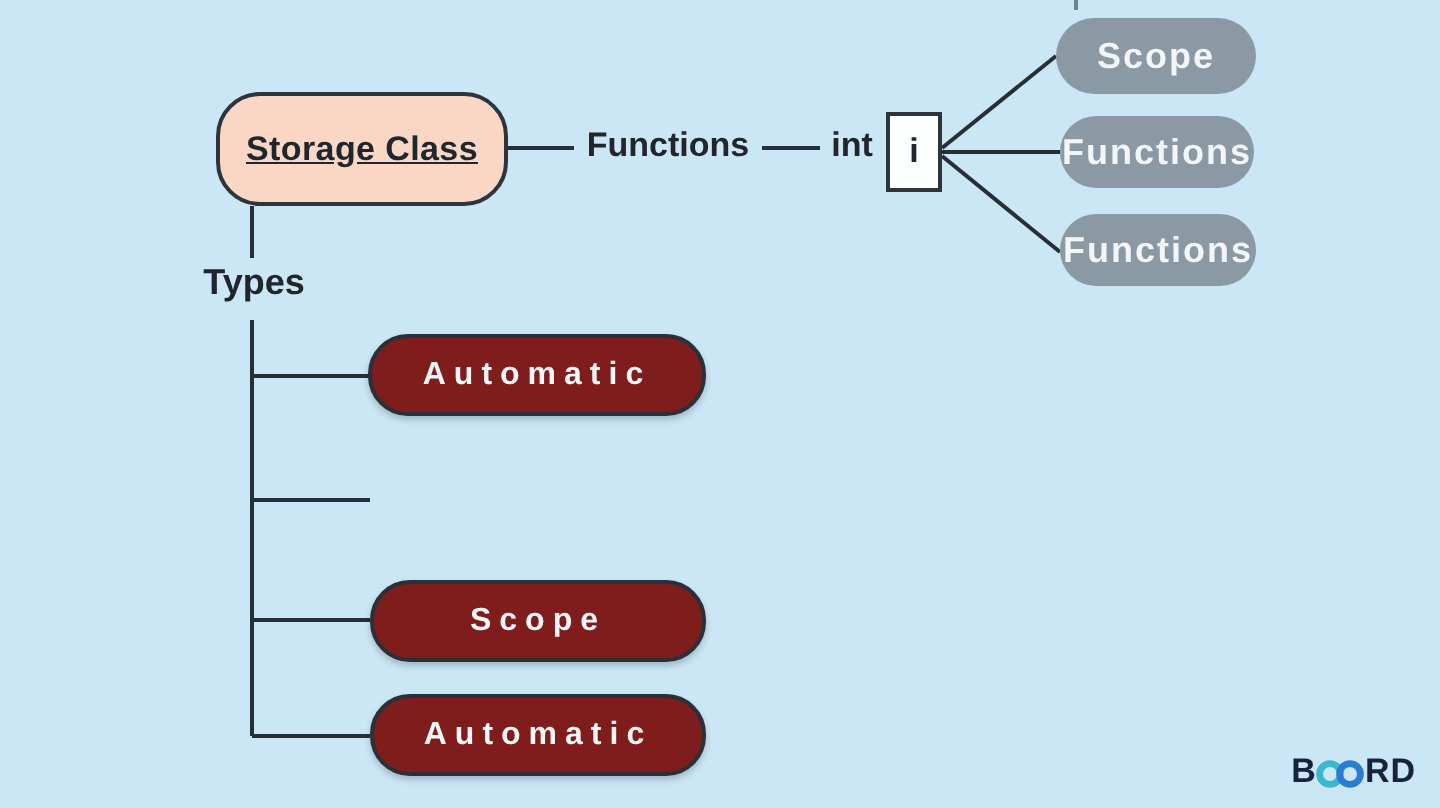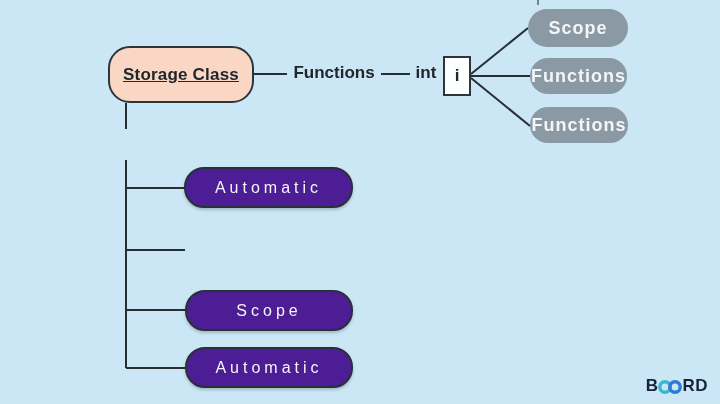--- a/index.html
+++ b/index.html
@@ -43,25 +43,25 @@
     border-radius:19px;
     color:#F3F6F8;
     font-weight:bold;font-size:18px;
     letter-spacing:1px;
   }
   .pill-scope{left:528px;top:9px;width:100px;height:38px;text-align:right;}
   .pill-visibility{left:530px;top:58px;width:97px;height:36px;}
   .pill-lifetime{left:530px;top:107px;width:98px;height:36px;}
 
   .type-box{
-    background:#4c1d95;
+    background:#7f1d1d;
     border:2px solid #2A3038;
     border-radius:20px;
     color:#F4F6F7;
-    font-weight:normal;font-size:16px;
+    font-weight:bold;font-size:16px;
     letter-spacing:4px;
     box-shadow:0 2px 3px rgba(40,50,60,.25);
   }
   .type-automatic{left:184px;top:167px;width:169px;height:41px;}
   .type-external{left:185px;top:229px;width:167px;height:42px;}
   .type-static{left:185px;top:290px;width:168px;height:41px;}
   .type-register{left:185px;top:347px;width:168px;height:41px;}
 
   .logo{
     position:absolute;right:12px;top:376px;
@@ -111,20 +111,21 @@
   <div class="node pill pill-scope">
     <span>Scope</span>
   </div>
   <div class="node pill pill-visibility">
     <span>Functions</span>
   </div>
   <div class="node pill pill-lifetime">
     <span>Functions</span>
   </div>
 
+  <div class="inline-label lbl-types">Types</div>
 
   <div class="node type-box type-automatic">
     <span>Automatic</span>
   </div>
   <div class="node type-box type-static">
     <span>Scope</span>
   </div>
   <div class="node type-box type-register">
     <span>Automatic</span>
   </div>

